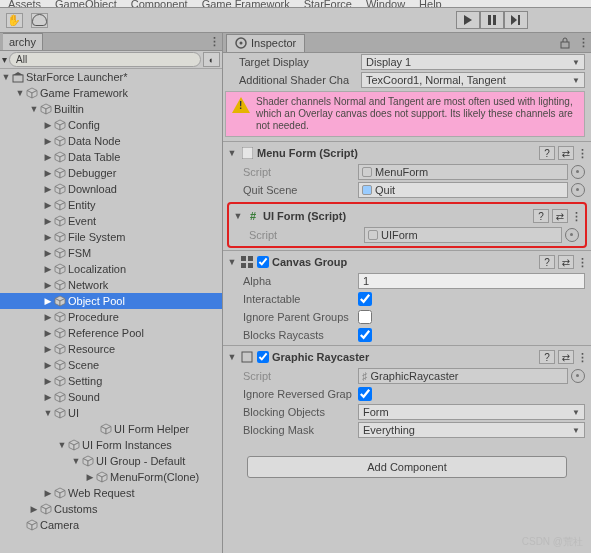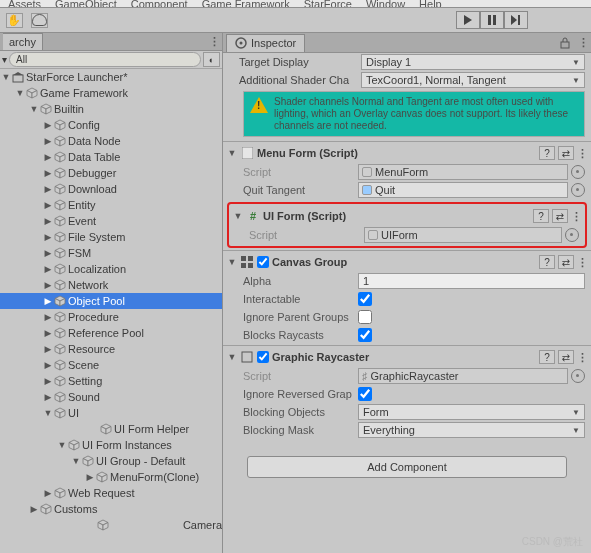--- a/index.html
+++ b/index.html
@@ -27,21 +27,21 @@
 .cube{width:12px;height:12px;margin-right:2px;display:inline-flex}
 .node .lbl{white-space:nowrap}
 .right{flex:1;display:flex;flex-direction:column;background:#c8c8c8}
 .insp-hdr{display:flex;align-items:center;height:20px;background:#aaa;border-bottom:1px solid #8f8f8f;padding:0 3px;gap:4px}
 .tabins{background:#c8c8c8;border-top:1px solid #888;border-right:1px solid #888;border-left:1px solid #888;padding:2px 8px;display:flex;align-items:center;gap:4px;height:18px}
 .lock{margin-left:auto;margin-right:4px}
 .row{display:flex;align-items:center;height:18px;padding:2px 6px 2px 8px}
 .row .lab{width:130px;padding-left:8px;color:#444}
 .dd{flex:1;height:16px;background:#dfdfdf;border:1px solid #9a9a9a;display:flex;align-items:center;justify-content:space-between;padding:0 4px}
 .dd .cav{font-size:8px;color:#555}
-.warn-box{margin:2px 6px 4px 20px;background:#14b8a6;border:1px solid #aaa;display:flex;padding:4px 6px;gap:6px}
+.warn-box{margin:2px 6px 4px 2px;background:#f9a8d4;border:1px solid #aaa;display:flex;padding:4px 6px;gap:6px}
 .warn-tri{width:0;height:0;border-left:9px solid transparent;border-right:9px solid transparent;border-bottom:16px solid #e5b400;margin-top:1px;position:relative}
 .warn-tri::after{content:"!";position:absolute;left:-2px;top:3px;font-weight:bold;font-size:10px;color:#333}
 .warn-box .wt{font-size:10px;color:#4a4a46;line-height:12px}
 .comp{border-top:1px solid #9f9f9f;padding:1px 0}
 .comp-hd{display:flex;align-items:center;height:20px;padding:0 4px;gap:3px}
 .comp-hd .ft{width:10px;font-size:9px;color:#555;text-align:center}
 .comp-hd .ick{width:14px;display:flex;justify-content:center}
 .comp-hd .chk{width:12px;height:12px}
 .comp-hd .ttl{font-weight:bold;flex:1}
 .comp-hd .ra{display:flex;gap:3px;align-items:center}
@@ -467,21 +467,21 @@
             <svg width="12" height="12">
               <g stroke="#777" fill="#ccc" stroke-width="0.8">
                 <polygon points="6,1 11,3.5 6,6 1,3.5"></polygon>
                 <polygon points="1,3.5 6,6 6,11 1,8.5"></polygon>
                 <polygon points="11,3.5 6,6 6,11 11,8.5"></polygon>
               </g>
             </svg>
           </span>
           <span class="lbl">Customs</span>
         </div>
-        <div class="node" style="padding-left: 14px; justify-content: space-between;">
+        <div class="node" style="padding-left: 14px;">
           <span class="fold"></span>
           <span class="cube">
             <svg width="12" height="12">
               <g stroke="#777" fill="#ccc" stroke-width="0.8">
                 <polygon points="6,1 11,3.5 6,6 1,3.5"></polygon>
                 <polygon points="1,3.5 6,6 6,11 1,8.5"></polygon>
                 <polygon points="11,3.5 6,6 6,11 11,8.5"></polygon>
               </g>
             </svg>
           </span>
@@ -542,21 +542,21 @@
       </div>
       <div class="fld dis">
           <div class="fl">Script</div>
         <div class="obj-field dis">
             <span class="obj-ic"></span>
             <span>MenuForm</span>
           </div>
           <div class="circ"></div>
         </div>
       <div class="fld">
-          <div class="fl">Quit Tangent</div>
+          <div class="fl">Quit Scene</div>
         <div class="obj-field">
             <span class="obj-ic" style="background:#9cf"></span>
             <span>Quit</span>
           </div>
           <div class="circ"></div>
         </div>
     </div>
 
     <div class="hl">
     <div class="comp" style="border:none">

